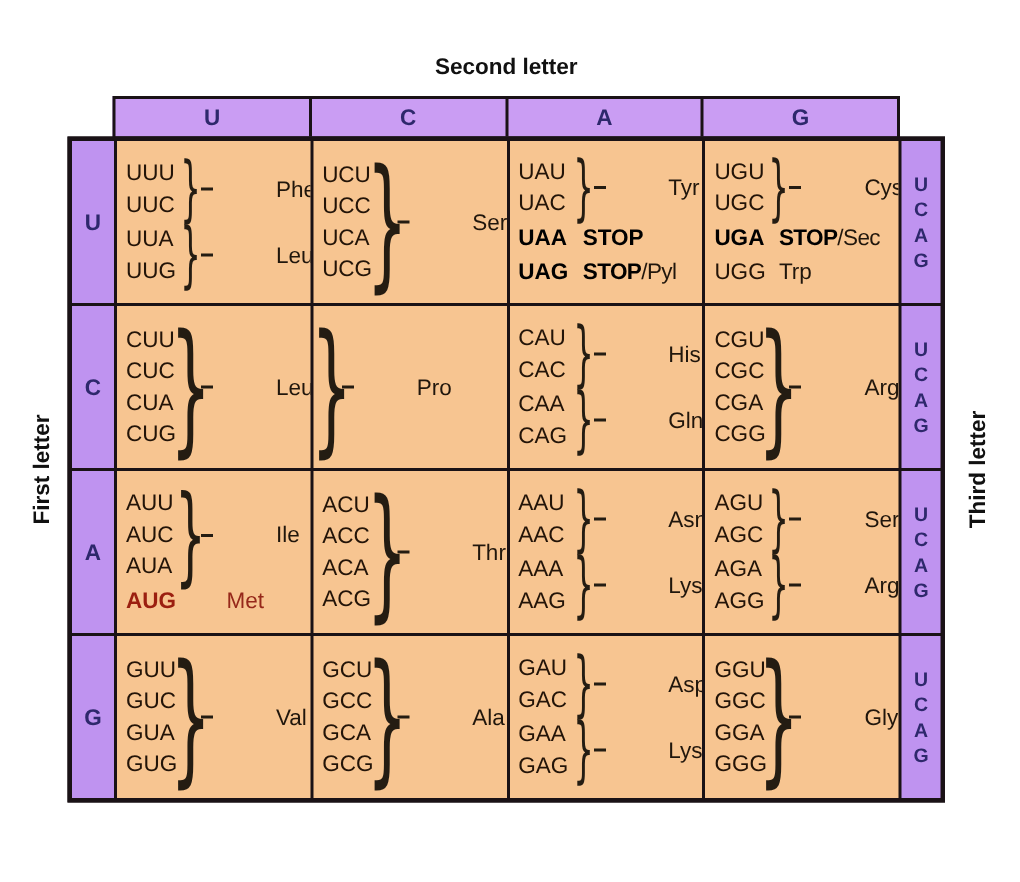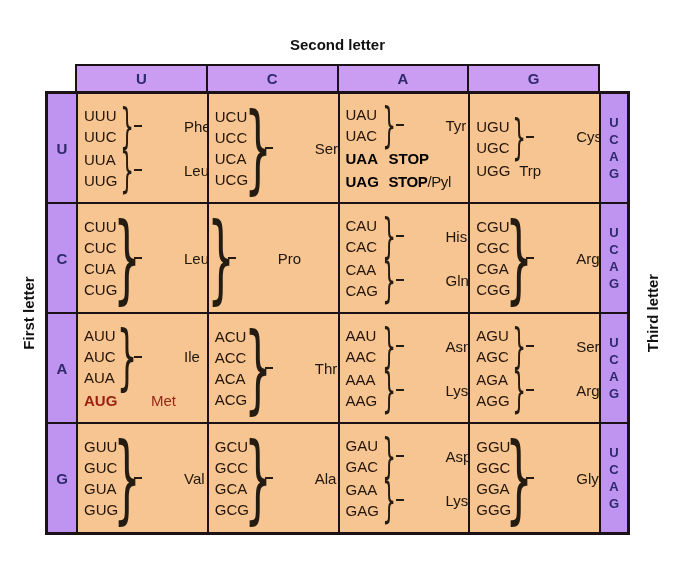--- a/index.html
+++ b/index.html
@@ -129,20 +129,26 @@
       <div class="cell codon-cell">
         <div class="group">
           <div class="codons">
             <div class="codon">UGU</div>
             <div class="codon">UGC</div>
           </div>
           <div class="brace" style="height: 42px; font-size: 48px; line-height: 42px;">}</div>
           <div class="dash"></div>
           <div class="amino">Cys</div>
         </div>
+        <div class="group plain boldc tight">
+          <div class="codons">
+            <div class="codon">UGA</div>
+          </div>
+          <div class="amino"><span class="b">STOP</span>/Sec</div>
+        </div>
         <div class="group plain">
           <div class="codons">
             <div class="codon">UGG</div>
           </div>
           <div class="amino">Trp</div>
         </div>
       </div>
       <div class="cell ucag">
         <div>U</div>
         <div>C</div>

